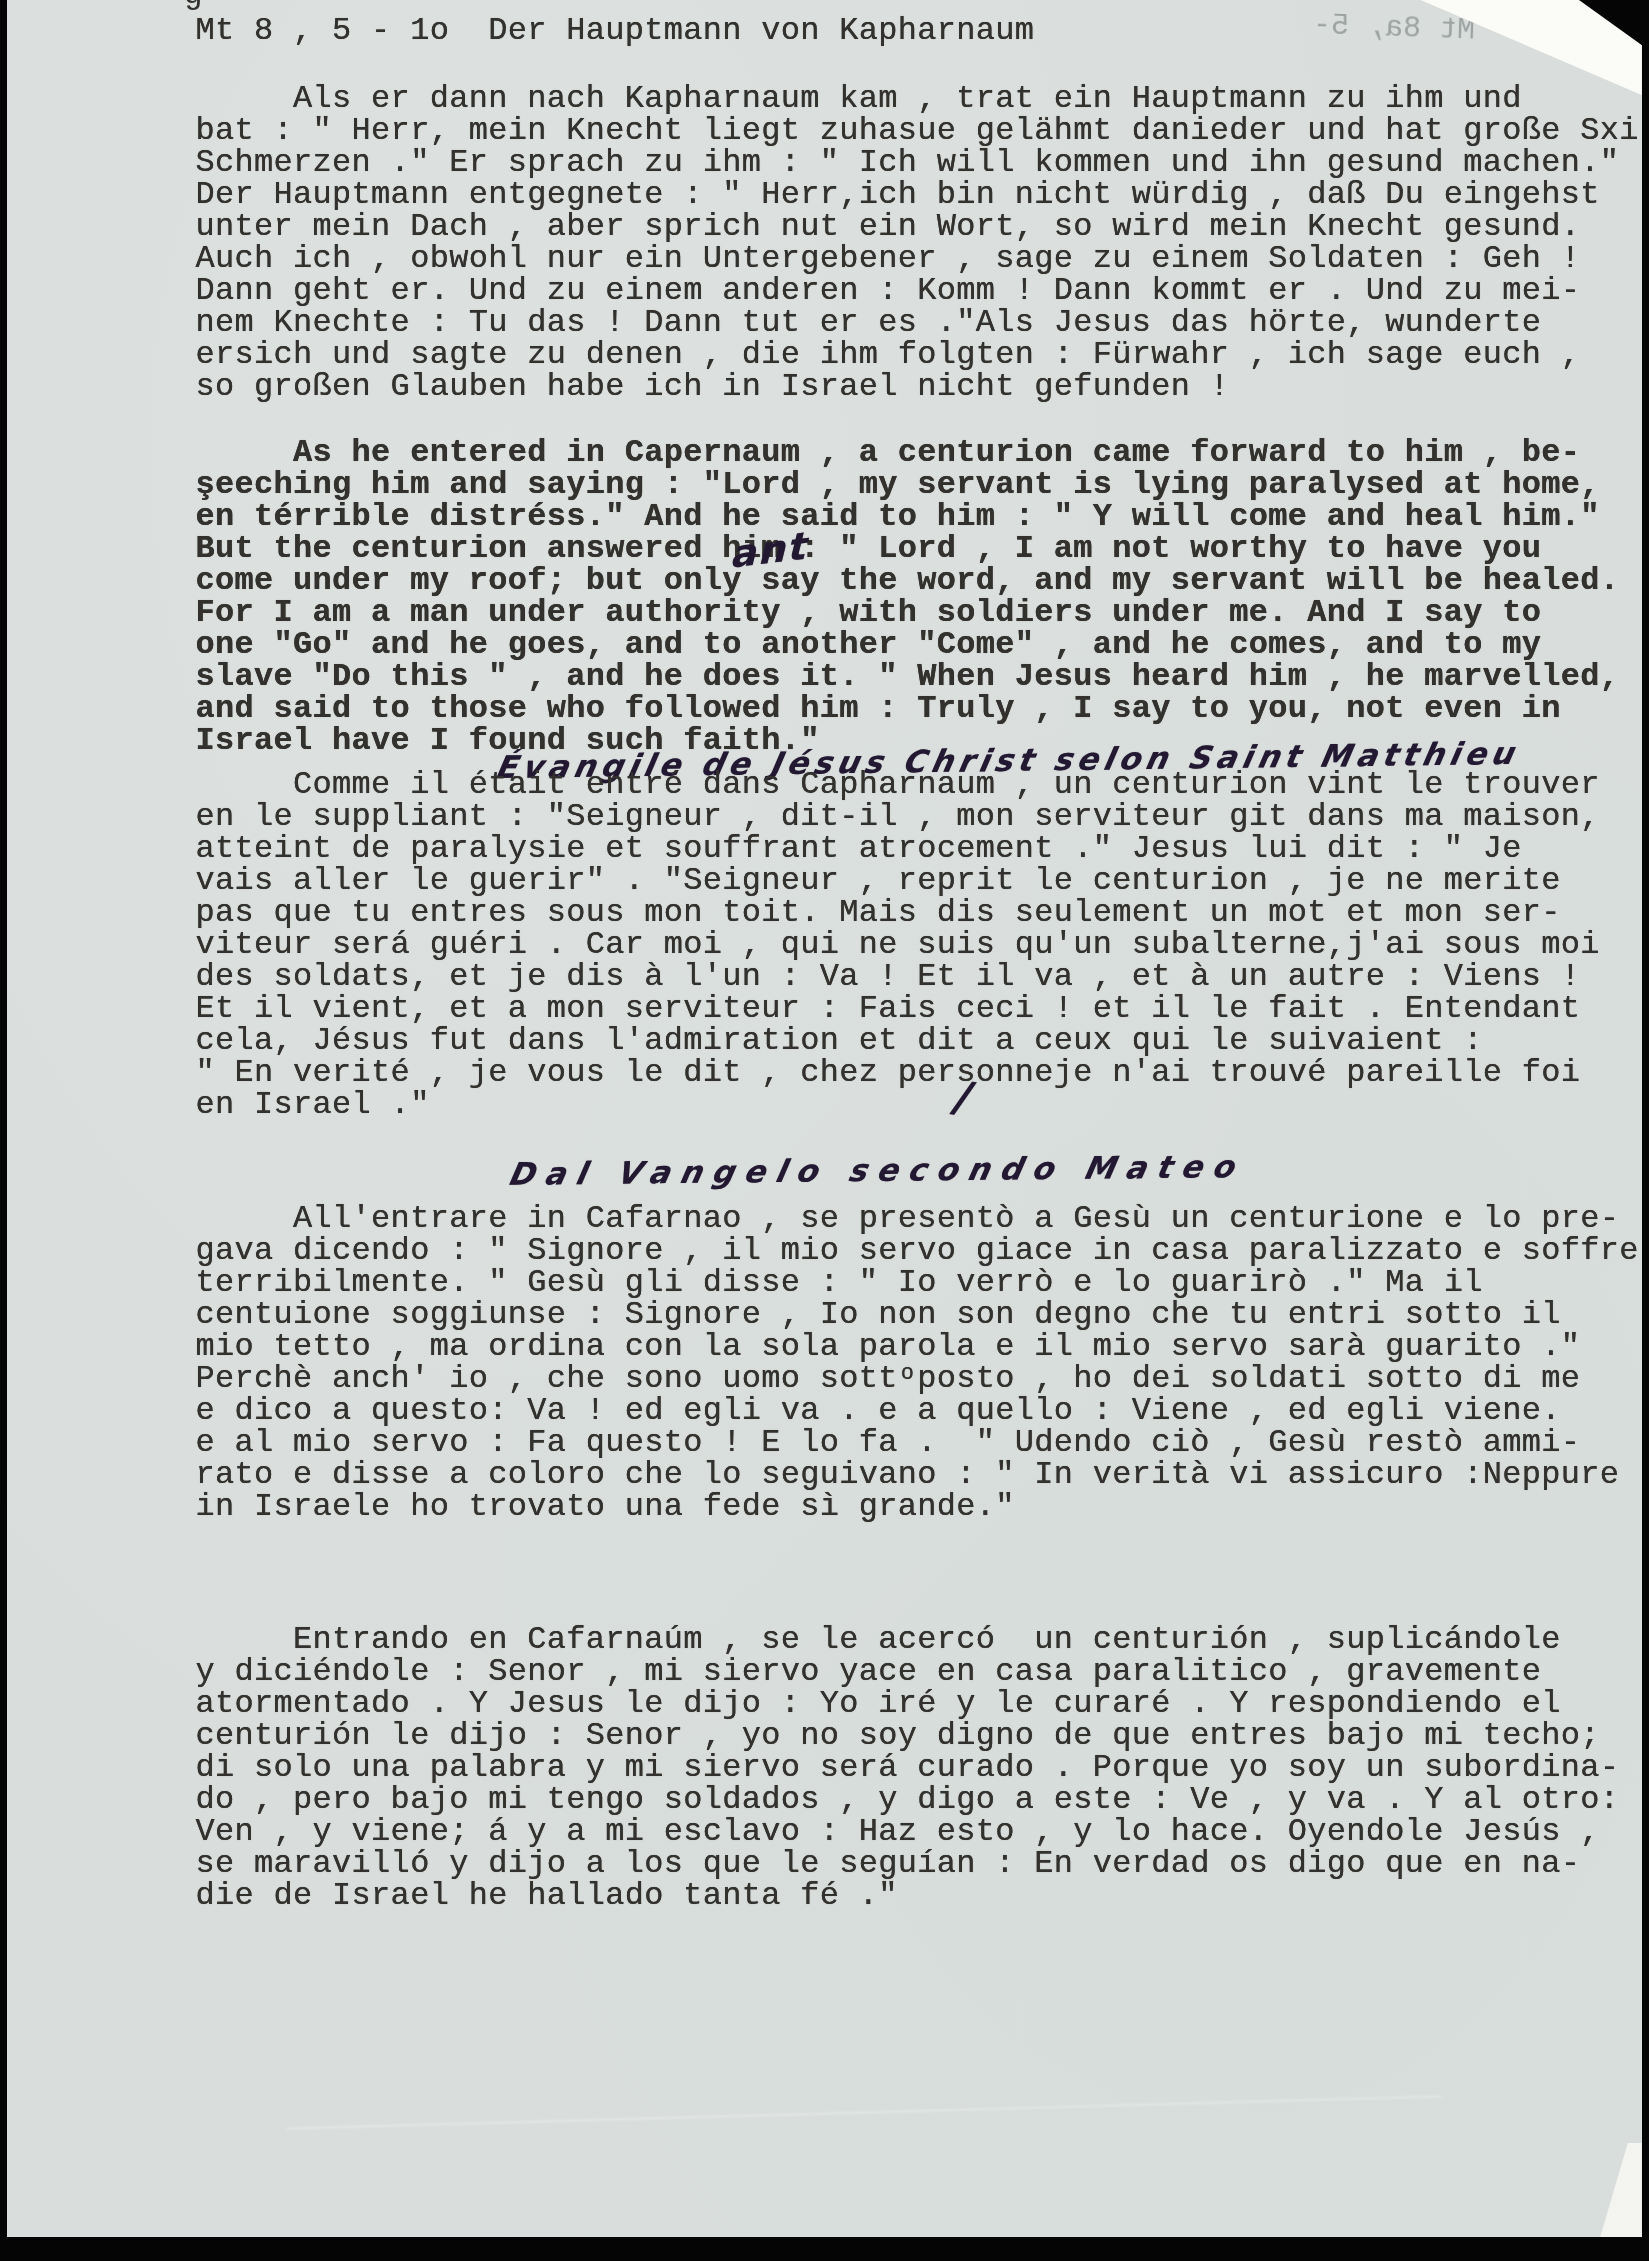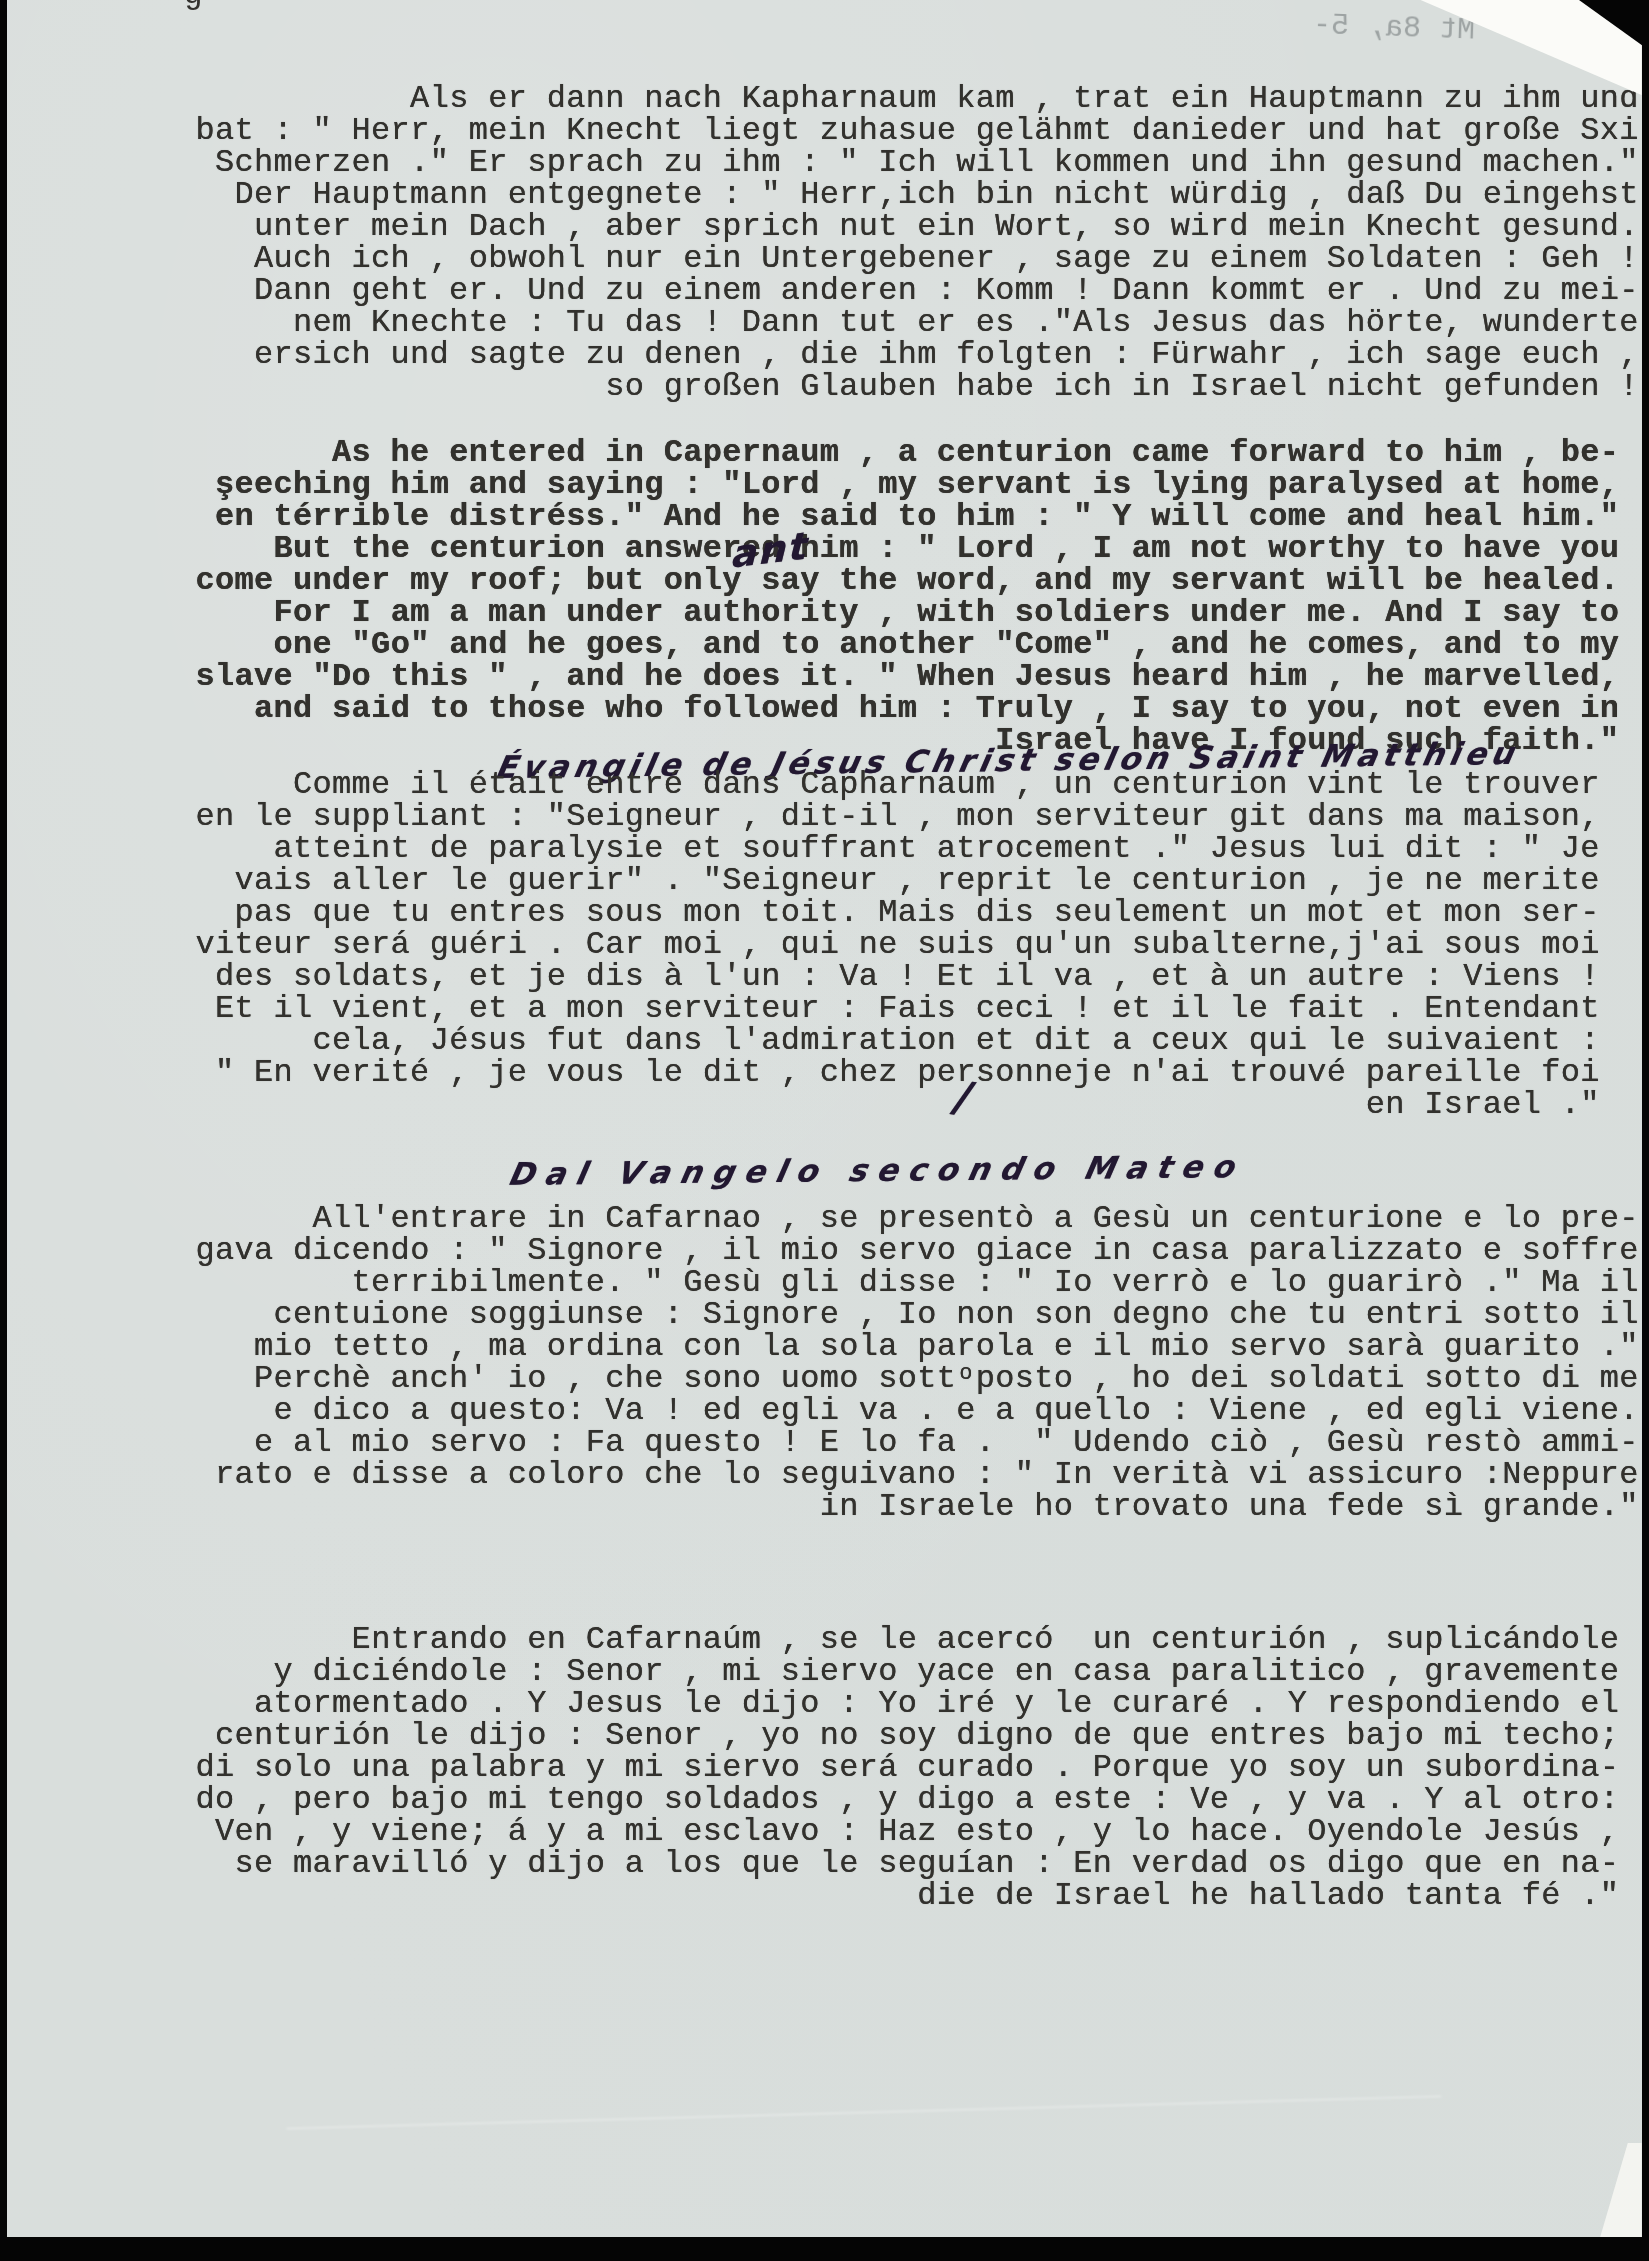--- a/index.html
+++ b/index.html
@@ -21,21 +21,21 @@
   }
   .typewriter{
     position:absolute;
     font:32px/32px "Liberation Mono","DejaVu Sans Mono",monospace;
     letter-spacing:0.3px;
     color:#32312d;
     text-shadow:0 0 0.6px rgba(43,42,40,0.85), 0 0 1.3px rgba(43,42,40,0.25);
     white-space:pre;
   }
   .tl{white-space:pre;}
-  .para{left:189px;text-align:right;}
+  .para{left:189px;}
   .title-line{left:189px;top:15px;}
   .p-german{top:83px;}
   .p-english{top:437px;font-weight:bold;}
   .p-french{top:769px;}
   .p-italian{top:1203px;}
   .p-spanish{top:1624px;}
   .hand{
     position:absolute;
     font-family:"DejaVu Sans","Liberation Sans",sans-serif;
     font-style:italic;font-weight:bold;
@@ -101,20 +101,21 @@
 </head>
 <body>
 
 <div class="scan">
   <div class="page">
 
     <div class="fragment-top">g</div>
 
     <div class="bleed">Mt 8a, 5-</div>
 
+    <div class="typewriter title-line">Mt 8 , 5 - 1o  Der Hauptmann von Kapharnaum</div>
 
     <div class="typewriter para p-german"><div class="tl">     Als er dann nach Kapharnaum kam , trat ein Hauptmann zu ihm und</div><div class="tl">bat : " Herr, mein Knecht liegt zuhasue gelähmt danieder und hat große Sxi</div><div class="tl">Schmerzen ." Er sprach zu ihm : " Ich will kommen und ihn gesund machen."</div><div class="tl">Der Hauptmann entgegnete : " Herr,ich bin nicht würdig , daß Du eingehst</div><div class="tl">unter mein Dach , aber sprich nut ein Wort, so wird mein Knecht gesund.</div><div class="tl">Auch ich , obwohl nur ein Untergebener , sage zu einem Soldaten : Geh !</div><div class="tl">Dann geht er. Und zu einem anderen : Komm ! Dann kommt er . Und zu mei-</div><div class="tl">nem Knechte : Tu das ! Dann tut er es ."Als Jesus das hörte, wunderte</div><div class="tl">ersich und sagte zu denen , die ihm folgten : Fürwahr , ich sage euch ,</div><div class="tl">so großen Glauben habe ich in Israel nicht gefunden !</div></div>
 
     <div class="typewriter para p-english"><div class="tl">     As he entered in Capernaum , a centurion came forward to him , be-</div><div class="tl">şeeching him and saying : "Lord , my servant is lying paralysed at home,</div><div class="tl">en térrible distréss." And he said to him : " Y will come and heal him."</div><div class="tl">But the centurion answered him : " Lord , I am not worthy to have you</div><div class="tl">come under my roof; but only say the word, and my servant will be healed.</div><div class="tl">For I am a man under authority , with soldiers under me. And I say to</div><div class="tl">one "Go" and he goes, and to another "Come" , and he comes, and to my</div><div class="tl">slave "Do this " , and he does it. " When Jesus heard him , he marvelled,</div><div class="tl">and said to those who followed him : Truly , I say to you, not even in</div><div class="tl">Israel have I found such faith."</div></div>
 
     <div class="hand h-french">Évangile de Jésus Christ selon Saint Matthieu</div>
 
     <div class="typewriter para p-french"><div class="tl">     Comme il était entré dans Capharnaum , un centurion vint le trouver</div><div class="tl">en le suppliant : "Seigneur , dit-il , mon serviteur git dans ma maison,</div><div class="tl">atteint de paralysie et souffrant atrocement ." Jesus lui dit : " Je</div><div class="tl">vais aller le guerir" . "Seigneur , reprit le centurion , je ne merite</div><div class="tl">pas que tu entres sous mon toit. Mais dis seulement un mot et mon ser-</div><div class="tl">viteur será guéri . Car moi , qui ne suis qu'un subalterne,j'ai sous moi</div><div class="tl">des soldats, et je dis à l'un : Va ! Et il va , et à un autre : Viens !</div><div class="tl">Et il vient, et a mon serviteur : Fais ceci ! et il le fait . Entendant</div><div class="tl">cela, Jésus fut dans l'admiration et dit a ceux qui le suivaient :</div><div class="tl">" En verité , je vous le dit , chez personneje n'ai trouvé pareille foi</div><div class="tl">en Israel ."</div></div>
 
     <div class="hand h-italian">Dal Vangelo secondo Mateo</div>

